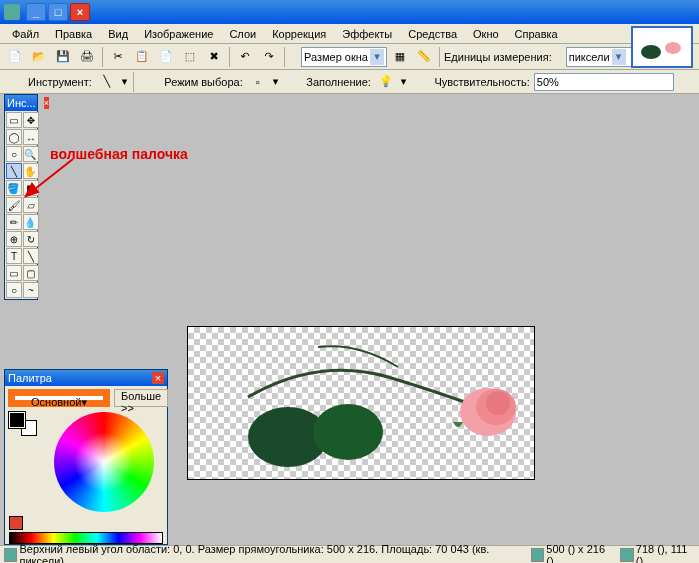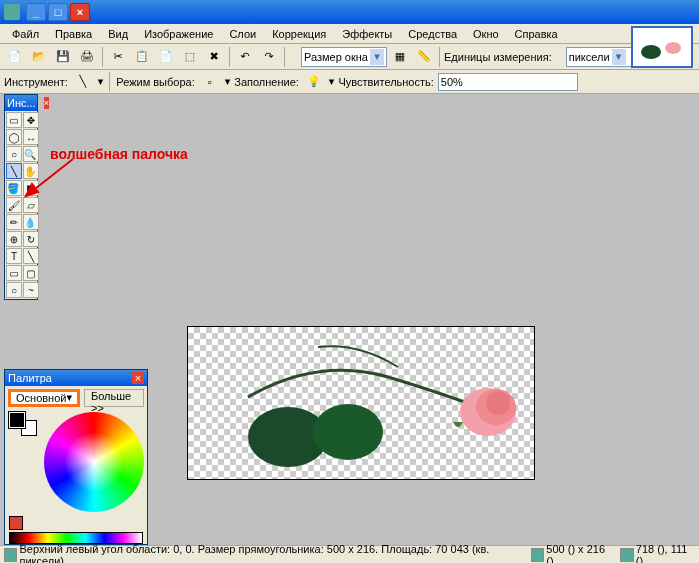--- a/index.html
+++ b/index.html
@@ -14,21 +14,21 @@
 .menubar { height: 20px; background: #ece9d8; display: flex; align-items: center; padding: 0 4px; border-bottom: 1px solid #aca899; }
 .menubar span { padding: 2px 8px; cursor: pointer; }
 
 .toolbar1 { height: 26px; background: #ece9d8; display: flex; align-items: center; padding: 0 4px; gap: 2px; border-bottom: 1px solid #aca899; }
 .tbtn { width: 22px; height: 22px; border: 1px solid transparent; display: flex; align-items: center; justify-content: center; cursor: pointer; }
 .tsep { width: 1px; height: 20px; background: #aca899; margin: 0 2px; }
 .tcombo { height: 20px; border: 1px solid #7f9db9; background: #fff; padding: 0 2px; display: flex; align-items: center; cursor: pointer; margin-left: 12px; }
 .tcombo .arrow { width: 14px; height: 16px; background: #c8d8f0; margin-left: 2px; display: flex; align-items: center; justify-content: center; color: #4a6a9a; }
 
 .toolbar2 { height: 24px; background: #ece9d8; display: flex; align-items: center; padding: 0 4px; gap: 4px; border-bottom: 1px solid #aca899; }
-.toolbar2 .label { color: #000; }
+.toolbar2 .label { color: #000; margin-left: 24px; }
 .tinput { height: 18px; border: 1px solid #7f9db9; background: #fff; padding: 0 2px; }
 
 .workspace { position: absolute; top: 94px; left: 0; right: 0; bottom: 18px; background: #c0c0c0; }
 
 .tools-panel { position: absolute; top: 94px; left: 4px; width: 34px; background: #ece9d8; border: 1px solid #003c74; }
 .tools-title { height: 16px; background: linear-gradient(to bottom, #3a8ce0, #0054e3); display: flex; align-items: center; justify-content: space-between; color: #fff; font-size: 9px; padding: 0 2px; gap: 8px; }
 .tools-title .x { width: 12px; height: 12px; background: #e04030; display: flex; align-items: center; justify-content: center; cursor: pointer; font-size: 9px; }
 .tools-grid { display: grid; grid-template-columns: 16px 16px; gap: 1px; padding: 1px; }
 .tool { width: 16px; height: 16px; border: 1px solid #aca899; background: #f5f5f0; display: flex; align-items: center; justify-content: center; cursor: pointer; font-size: 10px; }
 .tool.sel { background: #c1d2ee; border-color: #316ac5; }
@@ -40,24 +40,24 @@
   linear-gradient(45deg, transparent 75%, #ccc 75%),
   linear-gradient(-45deg, transparent 75%, #ccc 75%);
   background-size: 12px 12px;
   background-position: 0 0, 0 6px, 6px -6px, -6px 0;
   background-color: #fff; position: relative; }
 .rose-stem { position: absolute; top: 10px; left: 50px; width: 300px; height: 140px; }
 
 .annotation { position: absolute; top: 146px; left: 50px; color: #e00000; font-size: 14px; font-weight: bold; }
 .arrow-line { position: absolute; stroke: #e00000; stroke-width: 2; fill: #e00000; }
 
-.palette { position: absolute; bottom: 18px; left: 4px; width: 144px; height: 176px; background: #ece9d8; border: 1px solid #003c74; }
+.palette { position: absolute; bottom: 18px; left: 4px; width: 164px; height: 176px; background: #ece9d8; border: 1px solid #003c74; }
 .palette-title { height: 16px; background: linear-gradient(to bottom, #3a8ce0, #0054e3); display: flex; align-items: center; justify-content: space-between; color: #fff; font-size: 10px; padding: 0 3px; }
 .palette-row { display: flex; align-items: center; padding: 3px; gap: 4px; }
-.palette-combo { height: 18px; border: 3px solid #f97316; background: #fff; padding: 0 5px; display: flex; align-items: flex-end; flex: 1; }
+.palette-combo { height: 18px; border: 7px solid #f97316; background: #fff; padding: 0 16px; display: flex; align-items: flex-start; flex: 1; }
 .palette-btn { height: 18px; border: 1px solid #aca899; background: #ece9d8; padding: 0 6px; cursor: pointer; }
 .swatch-pair { width: 28px; height: 24px; position: relative; margin: 2px 4px; }
 .swatch-pair .fg { position: absolute; top: 0; left: 0; width: 16px; height: 16px; background: #000; border: 1px solid #fff; outline: 1px solid #000; }
 .swatch-pair .bg { position: absolute; bottom: 0; right: 0; width: 16px; height: 16px; background: #fff; border: 1px solid #000; }
 .color-wheel { width: 100px; height: 100px; border-radius: 50%; margin: 2px auto;
   background: conic-gradient(red, yellow, lime, cyan, blue, magenta, red);
   position: relative; }
 .color-wheel::after { content: ''; position: absolute; top: 20%; left: 20%; width: 60%; height: 60%; border-radius: 50%; background: radial-gradient(circle, #fff 0%, transparent 70%); }
 .spectrum { height: 12px; margin: 2px 4px; background: linear-gradient(to right, #000, #f00, #ff0, #0f0, #0ff, #00f, #f0f, #fff); border: 1px solid #000; }
 

